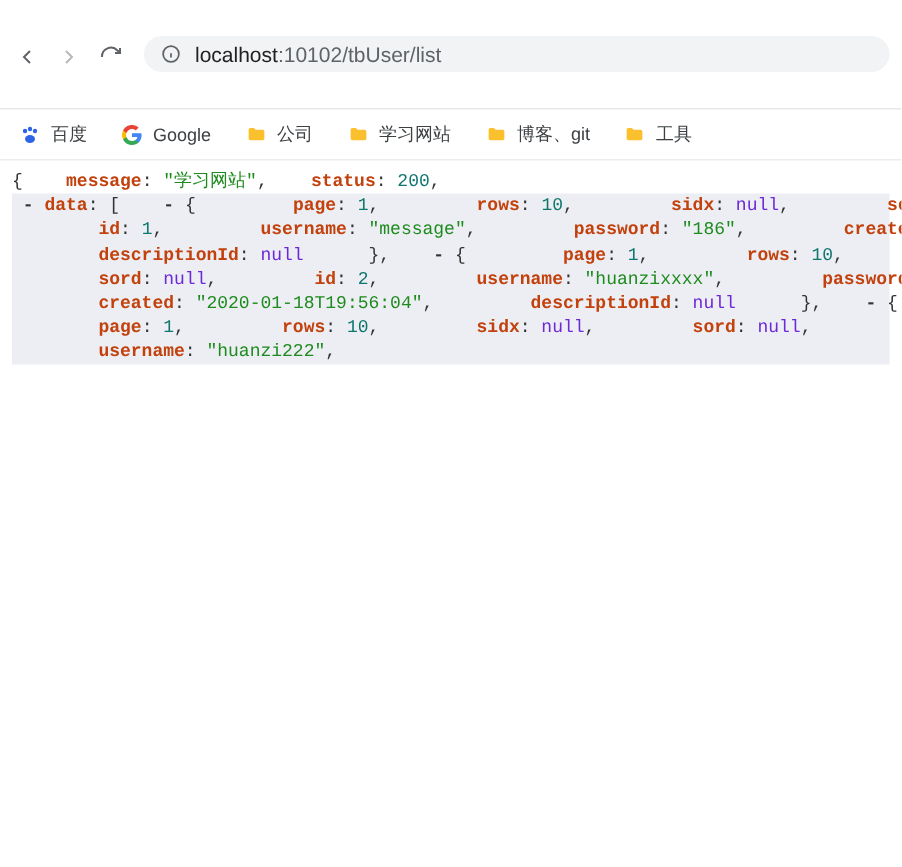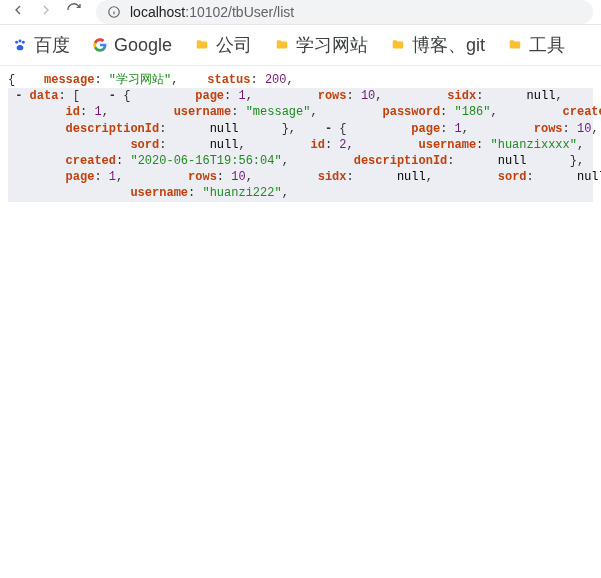--- a/index.html
+++ b/index.html
@@ -4,22 +4,22 @@
   <style>
     * { margin: 0; padding: 0; box-sizing: border-box; }
     body {
       font-family: "Segoe UI", Arial, sans-serif;
       font-size: 13px;
       background: #fff;
       width: 601px;
     }
     .nav-bar {
       display: flex;
-      align-items: flex-start;
-      padding: 0 8px;
+      align-items: flex-end;
+      padding: 24px 8px;
       gap: 8px;
       border-bottom: 1px solid #e8e8e8;
     }
     .nav-icon {
       width: 20px;
       height: 20px;
       display: flex;
       align-items: center;
       justify-content: center;
       color: #5f6368;
@@ -54,21 +54,21 @@
       display: flex;
       align-items: center;
       padding: 8px 12px;
       gap: 22px;
       border-bottom: 1px solid #ececec;
     }
     .bm-item {
       display: flex;
       align-items: center;
       gap: 6px;
-      font-size: 18px;
+      font-size: 12px;
       color: #3c4043;
       cursor: pointer;
     }
     .bm-favicon {
       width: 16px; height: 16px;
       display: flex; align-items: center; justify-content: center;
       font-size: 14px;
     }
     .bm-favicon.folder svg { width: 16px; height: 14px; fill: #fbc02d; }
     .bm-favicon.baidu { color: #2d64e6; font-size: 15px; }
@@ -76,22 +76,22 @@
     .json-viewer {
       font-family: Consolas, "Courier New", monospace;
       font-size: 12px;
       line-height: 1.35;
       padding: 6px 8px;
       color: #000;
     }
     .json-viewer .row { white-space: pre; }
     .key { color: #c2410c; font-weight: bold; }
     .str { color: #1e8b1e; }
-    .num { color: #701a75; }
-    .nul { color: #000000; margin-left: 36px; }
+    .num { color: #0f766e; }
+    .nul { color: #6d28d9; }
     .pun { color: #333; }
     .toggle { color: #333; font-weight: bold; cursor: pointer; }
     .highlight { background: #eceef3; display:block; }
   </style>
 </head>
 <body>
 
 <div class="nav-bar">
   <div class="nav-icon">
     <svg viewBox="0 0 24 24" fill="none" stroke="#5f6368" stroke-width="2">
@@ -200,21 +200,21 @@
   <span class="row">     <span class="pun">},</span></span>
 
   <span class="row">   <span class="toggle">-</span> <span class="pun">{</span></span>
   <span class="row">        <span class="key">page</span><span class="pun">: </span><span class="num">1</span><span class="pun">,</span></span>
   <span class="row">        <span class="key">rows</span><span class="pun">: </span><span class="num">10</span><span class="pun">,</span></span>
   <span class="row">        </span>
   <span class="row">        <span class="key">sord</span><span class="pun">: </span><span class="nul">null</span><span class="pun">,</span></span>
   <span class="row">        <span class="key">id</span><span class="pun">: </span><span class="num">2</span><span class="pun">,</span></span>
   <span class="row">        <span class="key">username</span><span class="pun">: </span><span class="str">"<span>huanzixxxx</span>"</span><span class="pun">,</span></span>
   <span class="row">        <span class="key">password</span></span>
-  <span class="row">        <span class="key">created</span><span class="pun">: </span><span class="str">"<span>2020-06-16T19:56:04</span>"</span><span class="pun">,</span></span>
+  <span class="row">        <span class="key">created</span><span class="pun">: </span><span class="str">"<span>2020-01-18T19:56:04</span>"</span><span class="pun">,</span></span>
   <span class="row">        <span class="key">descriptionId</span><span class="pun">: </span><span class="nul">null</span></span>
   <span class="row">     <span class="pun">},</span></span>
 
   <span class="row">   <span class="toggle">-</span> <span class="pun">{</span></span>
   <span class="row">        <span class="key">page</span><span class="pun">: </span><span class="num">1</span><span class="pun">,</span></span>
   <span class="row">        <span class="key">rows</span><span class="pun">: </span><span class="num">10</span><span class="pun">,</span></span>
   <span class="row">        <span class="key">sidx</span><span class="pun">: </span><span class="nul">null</span><span class="pun">,</span></span>
   <span class="row">        <span class="key">sord</span><span class="pun">: </span><span class="nul">null</span><span class="pun">,</span></span>
   <span class="row">        </span>
   <span class="row">        <span class="key">username</span><span class="pun">: </span><span class="str">"<span>huanzi222</span>"</span><span class="pun">,</span></span>

